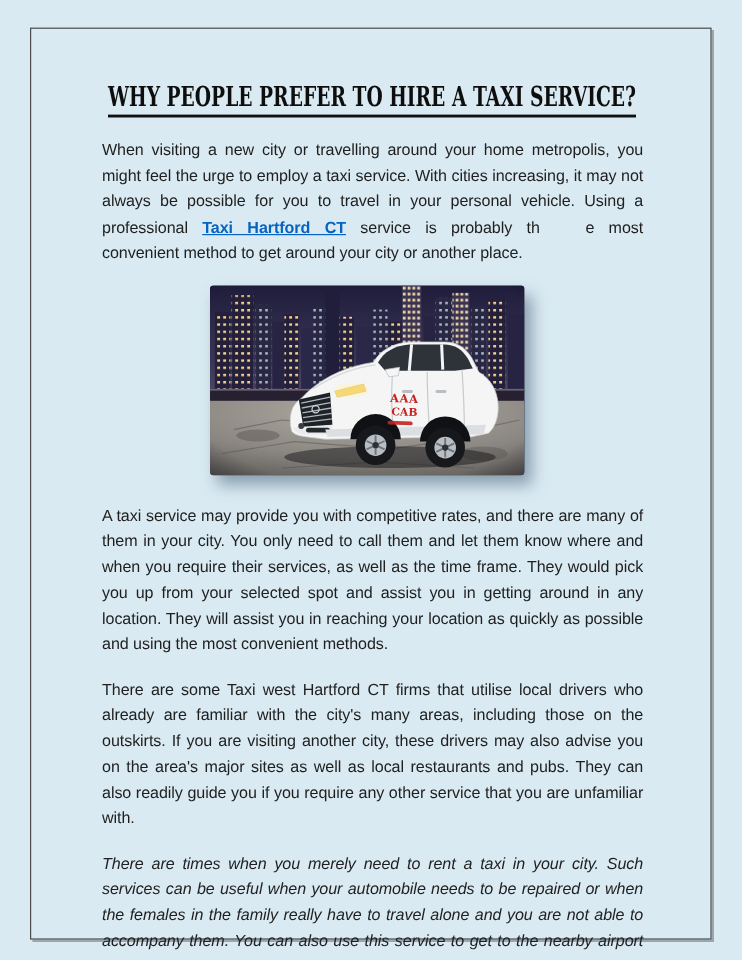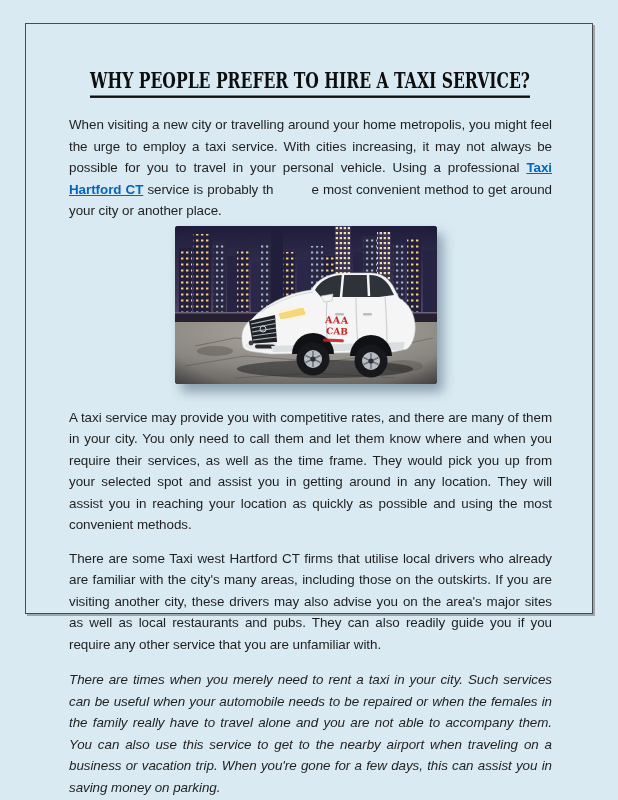--- a/index.html
+++ b/index.html
@@ -1,30 +1,30 @@
 <!DOCTYPE html>
 <html><head>
 <meta charset="utf-8">
 <style>
   html,body { margin:0; padding:0; }
   body { background:#d9eaf2; font-family:"Liberation Sans", sans-serif; }
   .page {
     position:relative; width:618px; height:800px; background:#d9eaf2; overflow:hidden;
   }
   .frame {
-    position:absolute; left:25px; top:23px; width:568px; height:591px;
+    position:absolute; left:25px; top:23px; width:568px; height:760px;
     box-sizing:border-box; border:1px solid #4b4b4b;
     box-shadow:2px 2px 0 rgba(138,150,158,0.8);
     background:#d9eaf2;
     padding:38px 40px 0 43px;
   }
   .title-wrap { text-align:center; margin:0 0 0 0; }
   .title-svg { display:block; margin:0 auto; }
   .para {
-    margin:0; text-align:justify; font-size:13.4px; line-height:21.5px;
+    margin:16px; text-align:justify; font-size:13.4px; line-height:21.5px;
     color:#1f1f1f; letter-spacing:-0.05px;
   }
   .p1 { margin-top:12px; }
   .p2 { margin-top:23px; }
   .p3 { margin-top:12px; }
   .p4 { margin-top:14px;font-style:italic; }
   .doc-link { color:#0563c1; font-weight:bold; text-decoration:underline; cursor:pointer; }
   .bold-run { font-weight:normal; }
   .word-gap { display:inline-block; width:38px; height:1px; }
   .figure {

